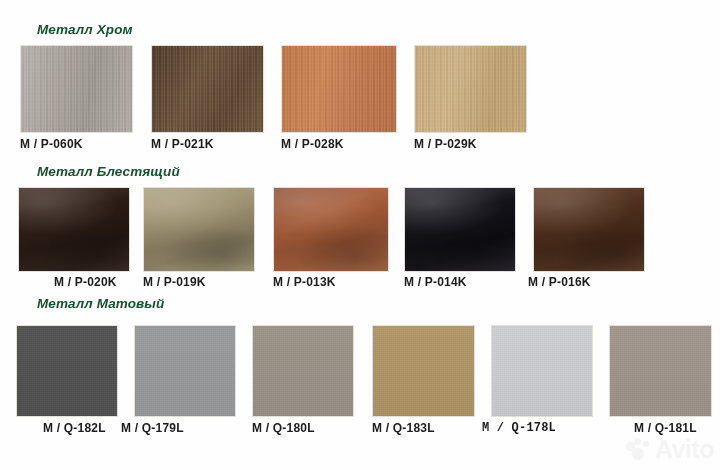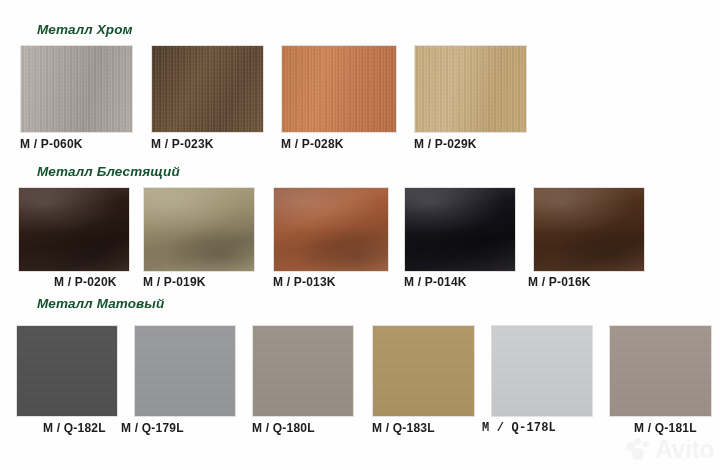--- a/index.html
+++ b/index.html
@@ -146,21 +146,21 @@
   .watermark .wm-logo i:nth-child(4){ width:6px;  height:6px;  left:17px; top:3px; }
 </style>
 </head>
 <body>
 
 <div class="page">
   <div id="sections-host">
       <div class="section" style="top: 0px;">
         <div class="section-title" style="top: 22px;">Металл Хром</div>
         <div class="swatch-label" style="left: 20px; top: 137px;">M / P-060K</div>
-        <div class="swatch-label" style="left: 151px; top: 137px;">M / P-023K</div>
+        <div class="swatch-label" style="left: 151px; top: 137px;">M / P-021K</div>
         <div class="swatch-label" style="left: 281px; top: 137px;">M / P-028K</div>
         <div class="swatch-label" style="left: 414px; top: 137px;">M / P-029K</div>
         <div class="swatch-row" style="top: 45px; height: 88px;">
           <div class="swatch" style="left: 20px; width: 113px; height: 88px;">
             <div class="surface" style="background: linear-gradient(100deg, rgb(184, 179, 173) 0%, rgb(169, 162, 156) 38%, rgb(158, 152, 146) 62%, rgb(178, 172, 166) 100%);"></div>
             <div class="grain-v"></div>
             <div class="grain-h" style="opacity: 0.25;"></div>
           </div>
           <div class="swatch" style="left: 151px; width: 113px; height: 88px;">
             <div class="surface" style="background: linear-gradient(115deg, rgb(78, 57, 40) 0%, rgb(107, 81, 56) 40%, rgb(92, 68, 48) 70%, rgb(109, 84, 58) 100%);"></div>

